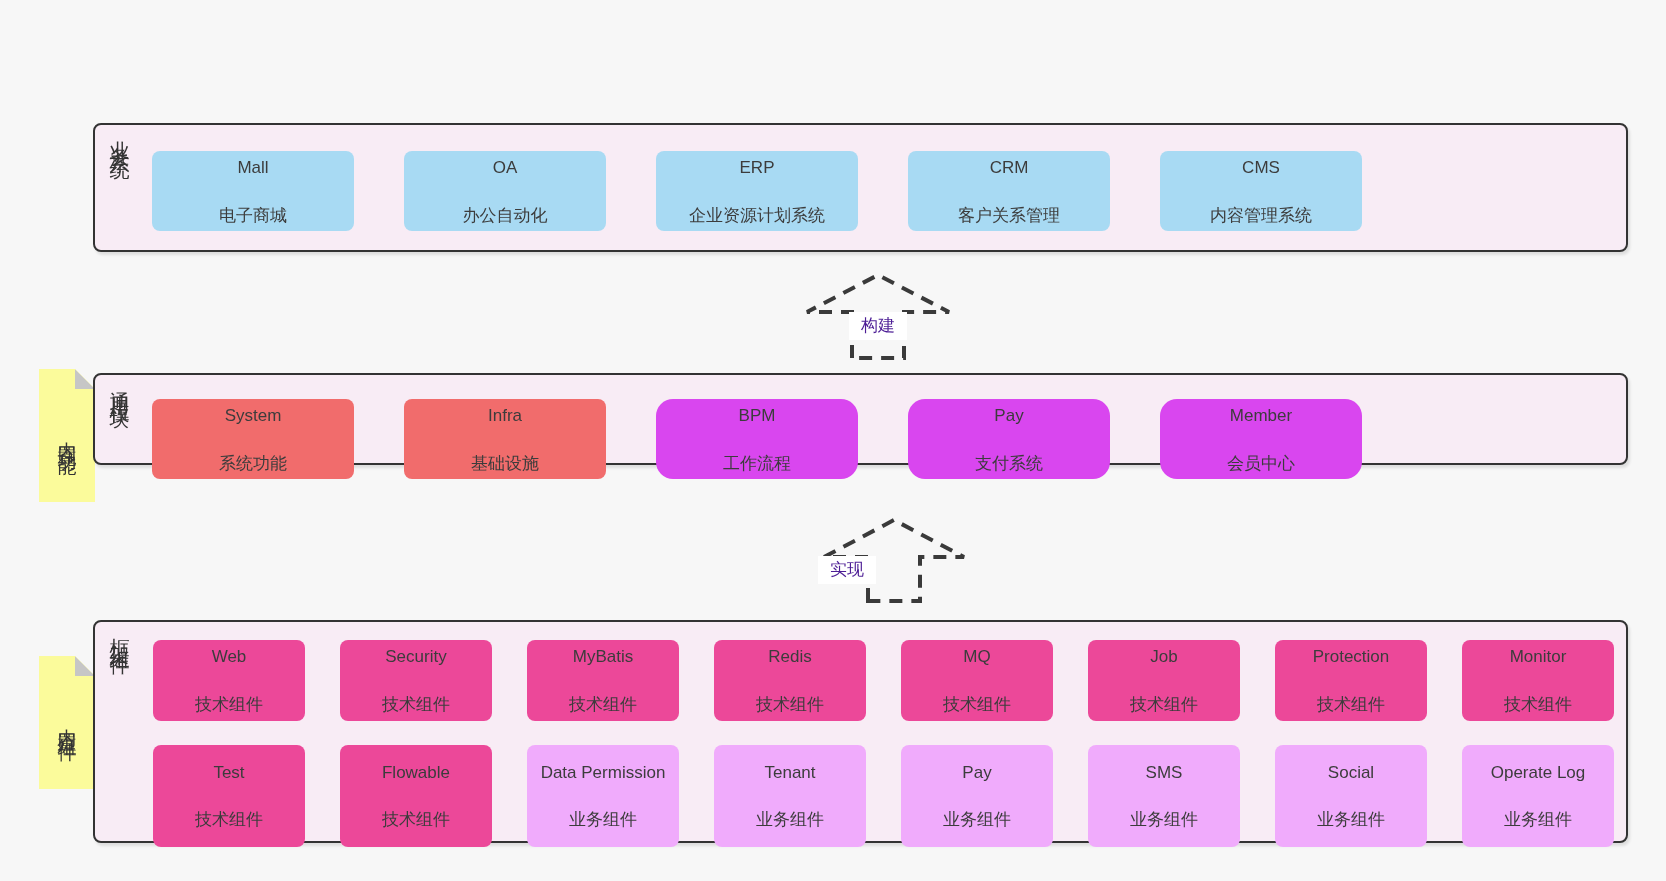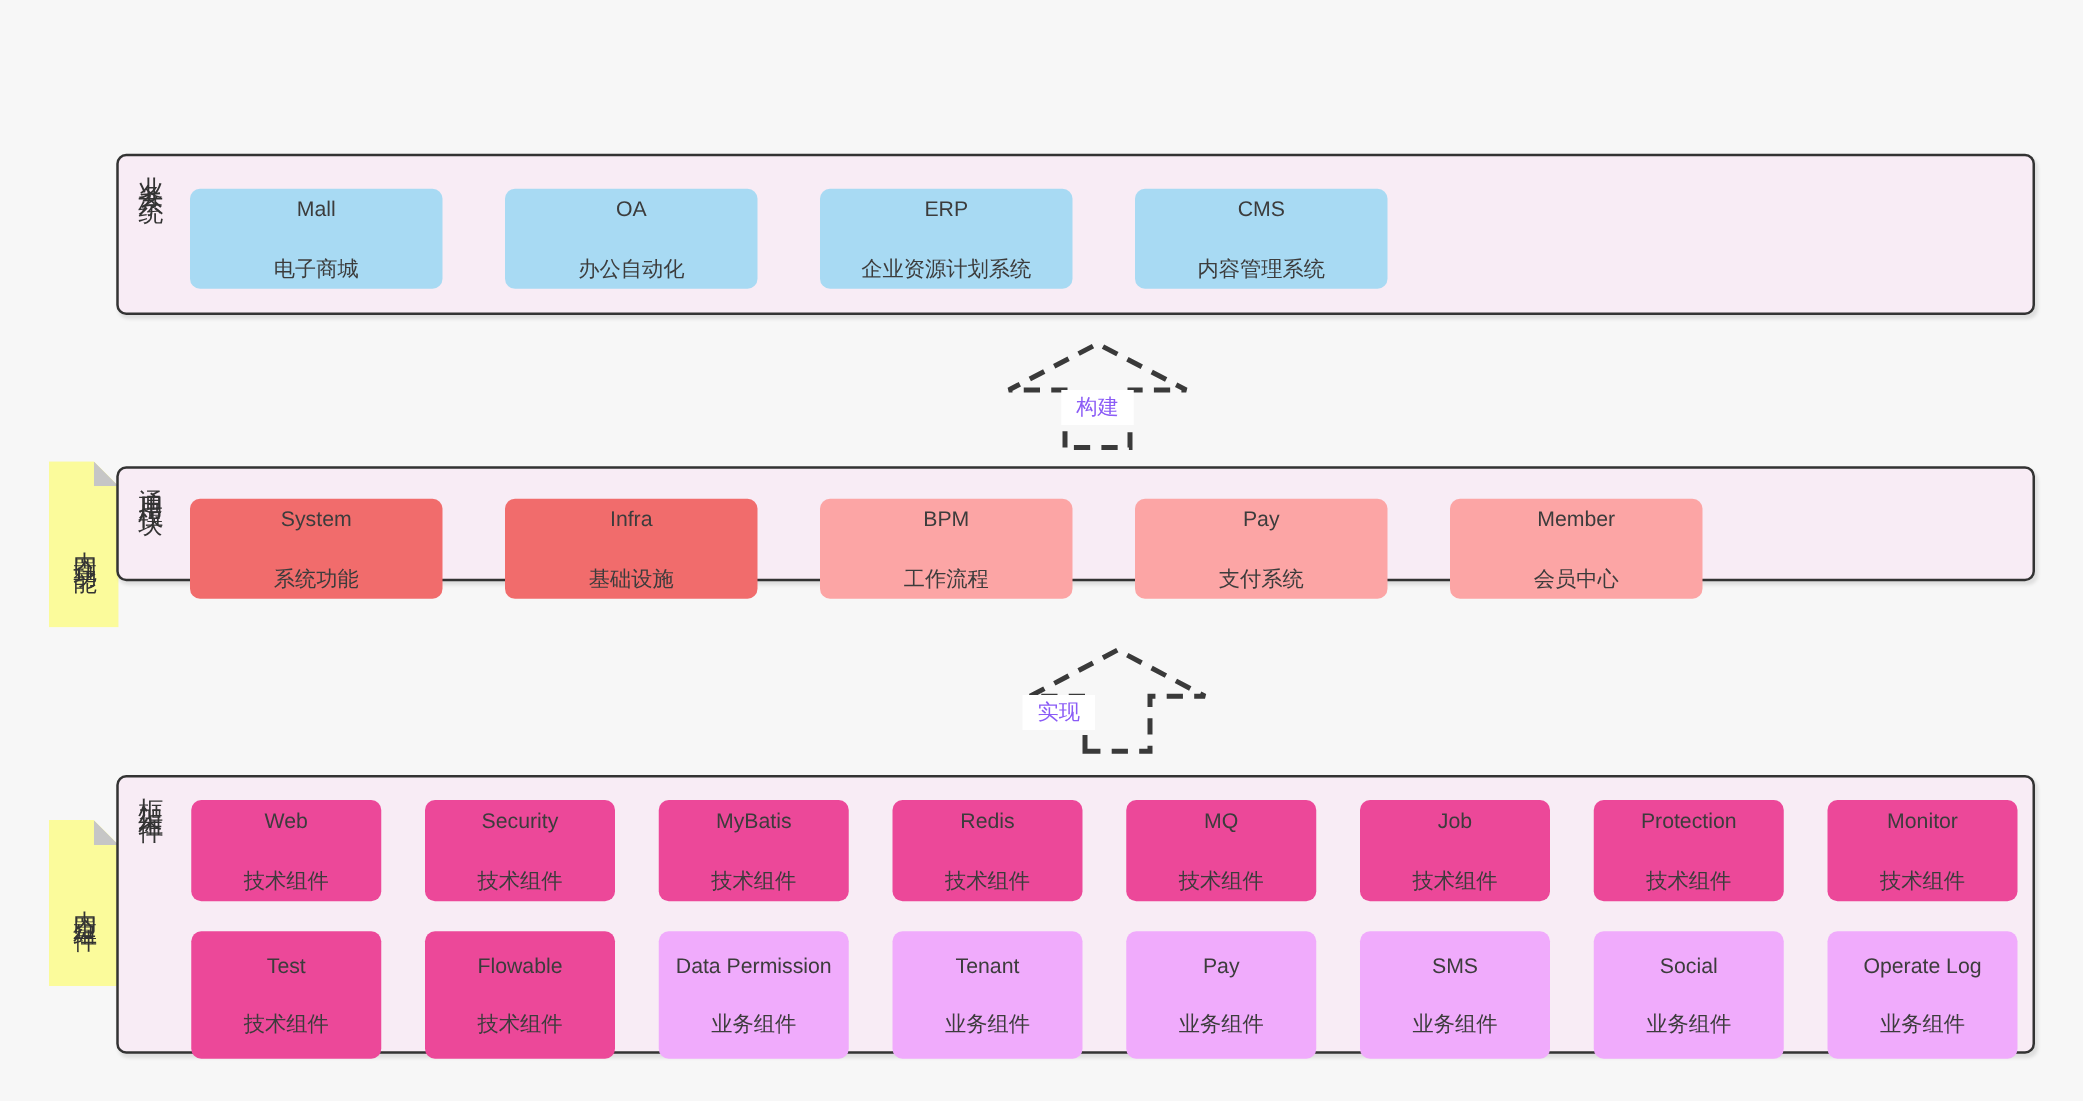--- a/index.html
+++ b/index.html
@@ -40,21 +40,21 @@
     display:flex;flex-direction:column;justify-content:center;align-items:center;
     text-align:center;
     font-size:17px;line-height:25px;color:#3c3c3c;
     box-sizing:border-box;padding:2px 4px;gap:23px;
   }
   .row-wide .box{width:202px;height:80px;}
   .row-narrow .box{width:152px;height:81px;}
   #row-biz .box{height:102px;line-height:24px;}
   .blue{background:#a8daf3;}
   .red{background:#f16c6c;}
-  .pink{background:#fca5a5;}
+  .pink{background:#d946ef;border-radius:17px;}
   .green{background:#ec4899;}
   .lightgreen{background:#f0abfc;}
   
   .note{
     position:absolute;left:39px;width:56px;height:133px;
     background:#fbfb9b;
     clip-path:polygon(0 0,calc(100% - 20px) 0,100% 20px,100% 100%,0 100%);
     display:flex;align-items:center;justify-content:center;
     writing-mode:vertical-lr;text-orientation:upright;
     font-size:19px;color:#333;letter-spacing:5px;
@@ -70,21 +70,21 @@
   .arrow-svg{position:absolute;}
   #arrow-build{left:796px;top:268px;}
   #arrow-implement{left:812px;top:513px;}
   .arrow-path{
     fill:none;stroke:#3a3a3a;stroke-width:4;
     stroke-dasharray:13 9;
   }
   .arrow-label{
     position:absolute;width:58px;height:28px;line-height:28px;
     background:#ffffff;text-align:center;
-    font-size:17px;color:#8b5cf6;
+    font-size:17px;color:#4c1d95;
   }
   #arrow-build-label{left:849px;top:312px;}
   #arrow-implement-label{left:818px;top:556px;}
 </style>
 </head>
 <body>
 
 <div class="note" id="note-functions">内置功能</div>
 <div class="note" id="note-components">内置组件</div>
 
@@ -95,20 +95,24 @@
         <div>Mall</div>
         <div>电子商城</div>
       </div>
       <div class="box blue">
         <div>OA</div>
         <div>办公自动化</div>
       </div>
       <div class="box blue">
         <div>ERP</div>
         <div>企业资源计划系统</div>
+      </div>
+      <div class="box blue">
+        <div>CRM</div>
+        <div>客户关系管理</div>
       </div>
       <div class="box blue">
         <div>CMS</div>
         <div>内容管理系统</div>
       </div>
     </div>
 </div>
 
 <svg class="arrow-svg" id="arrow-build" width="168" height="94" viewBox="0 0 168 94">
   <path class="arrow-path" d="M 56 90 L 56 44 L 11 44 L 82 7 L 153 44 L 108 44 L 108 90 Z"></path>

